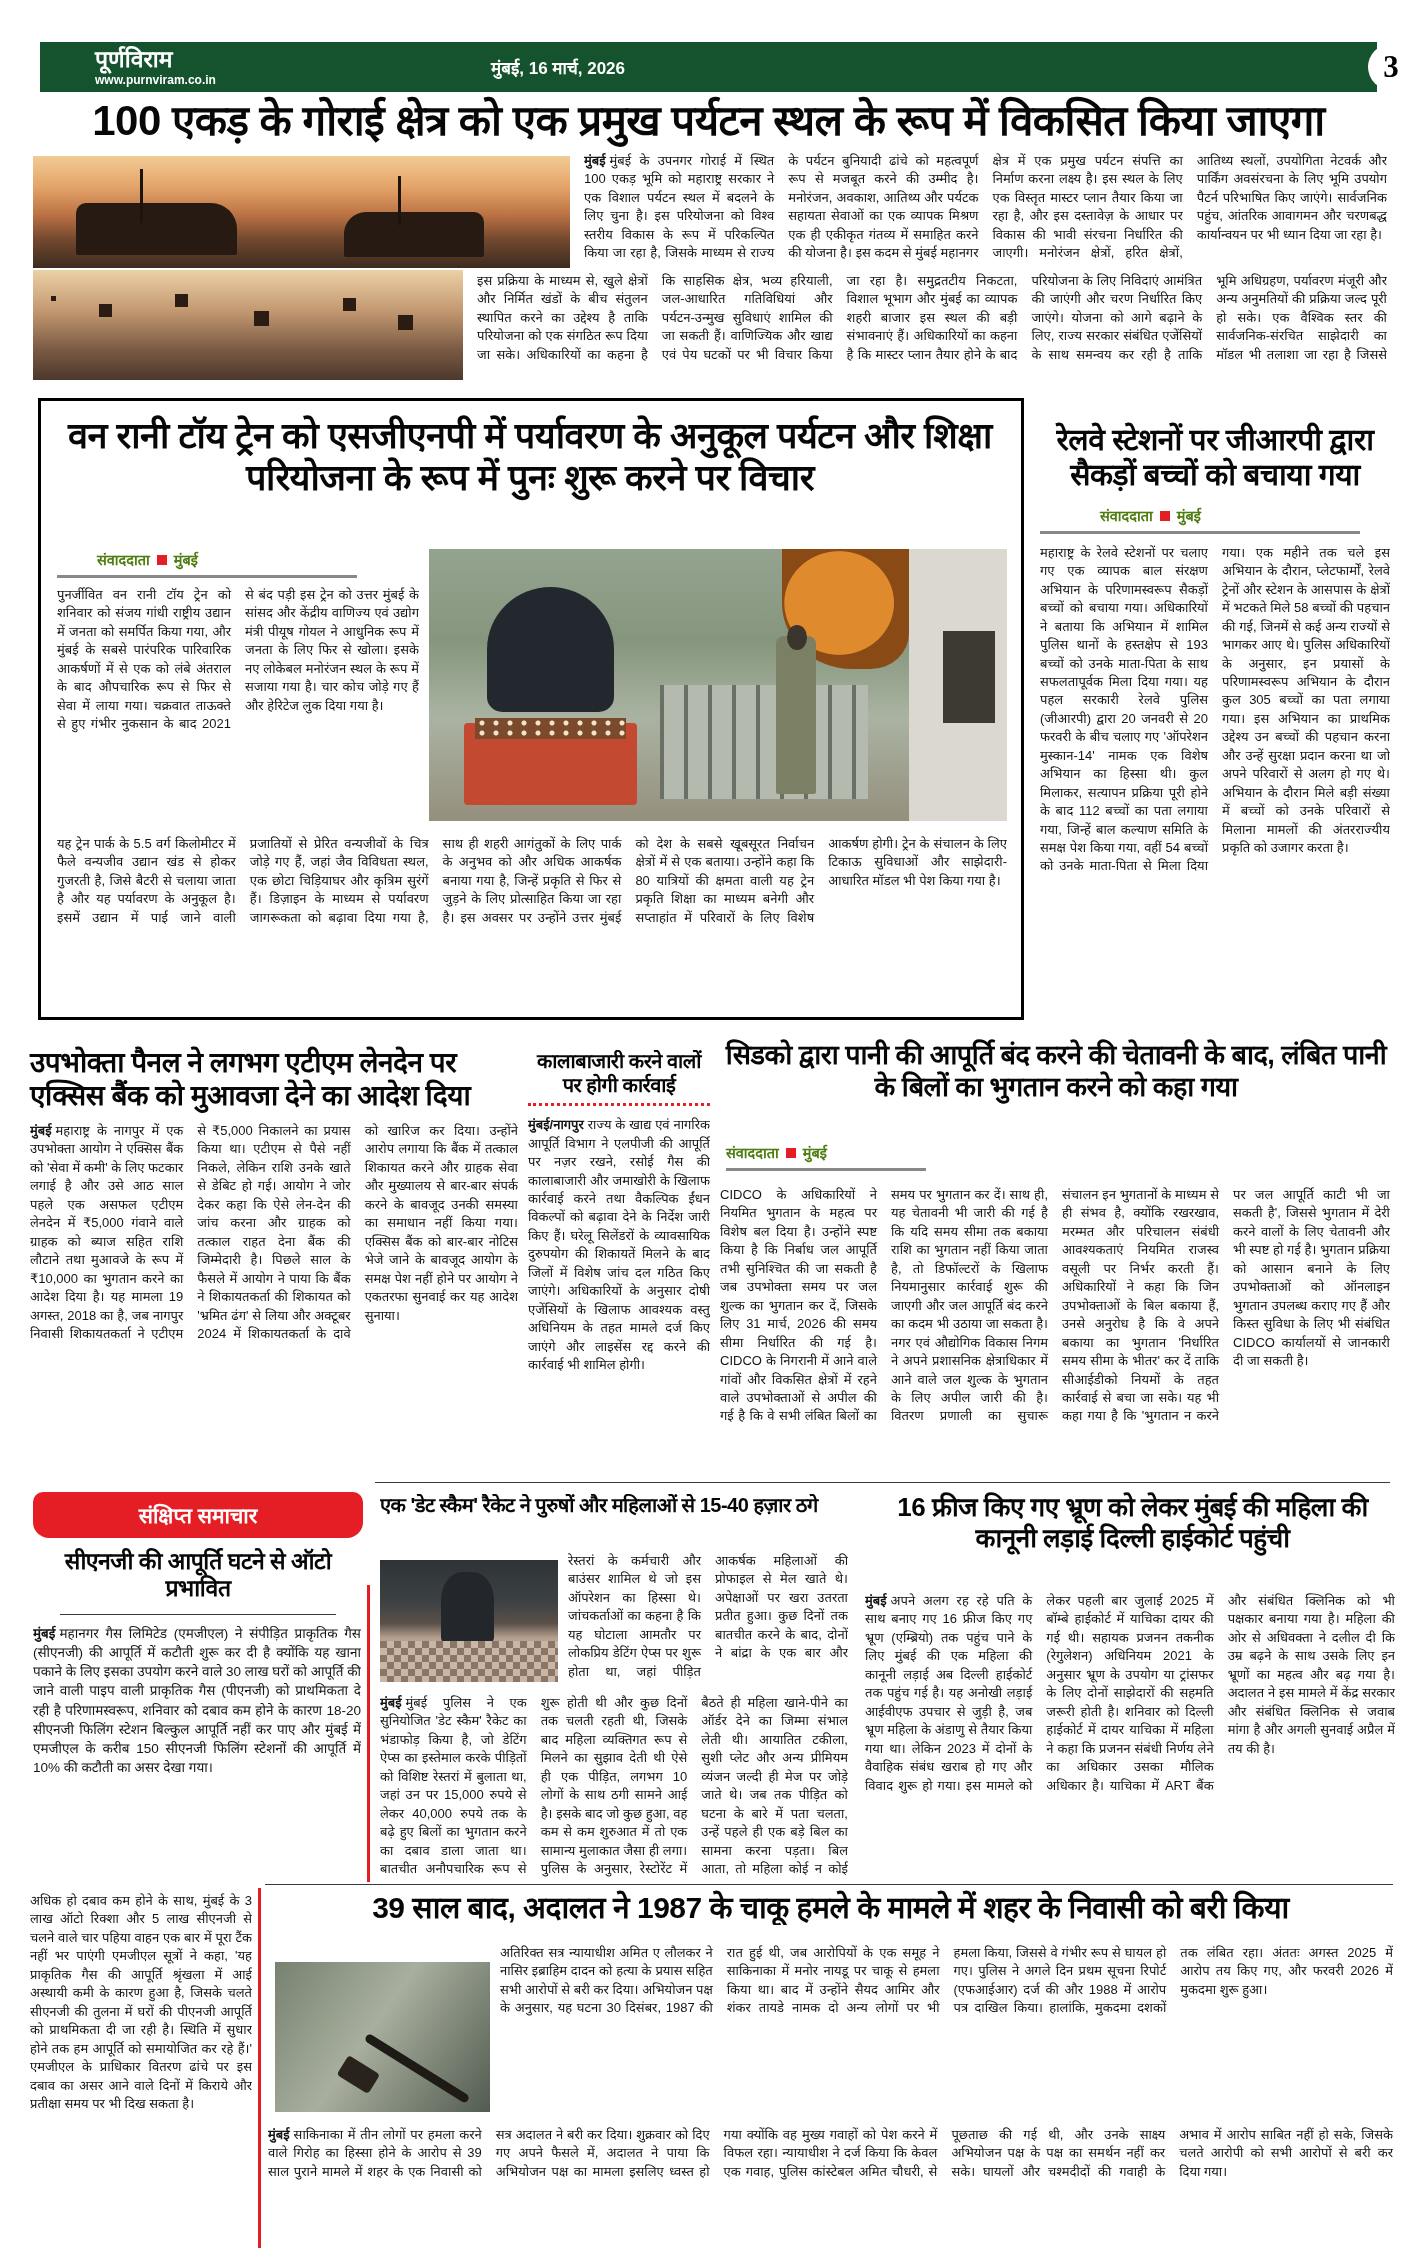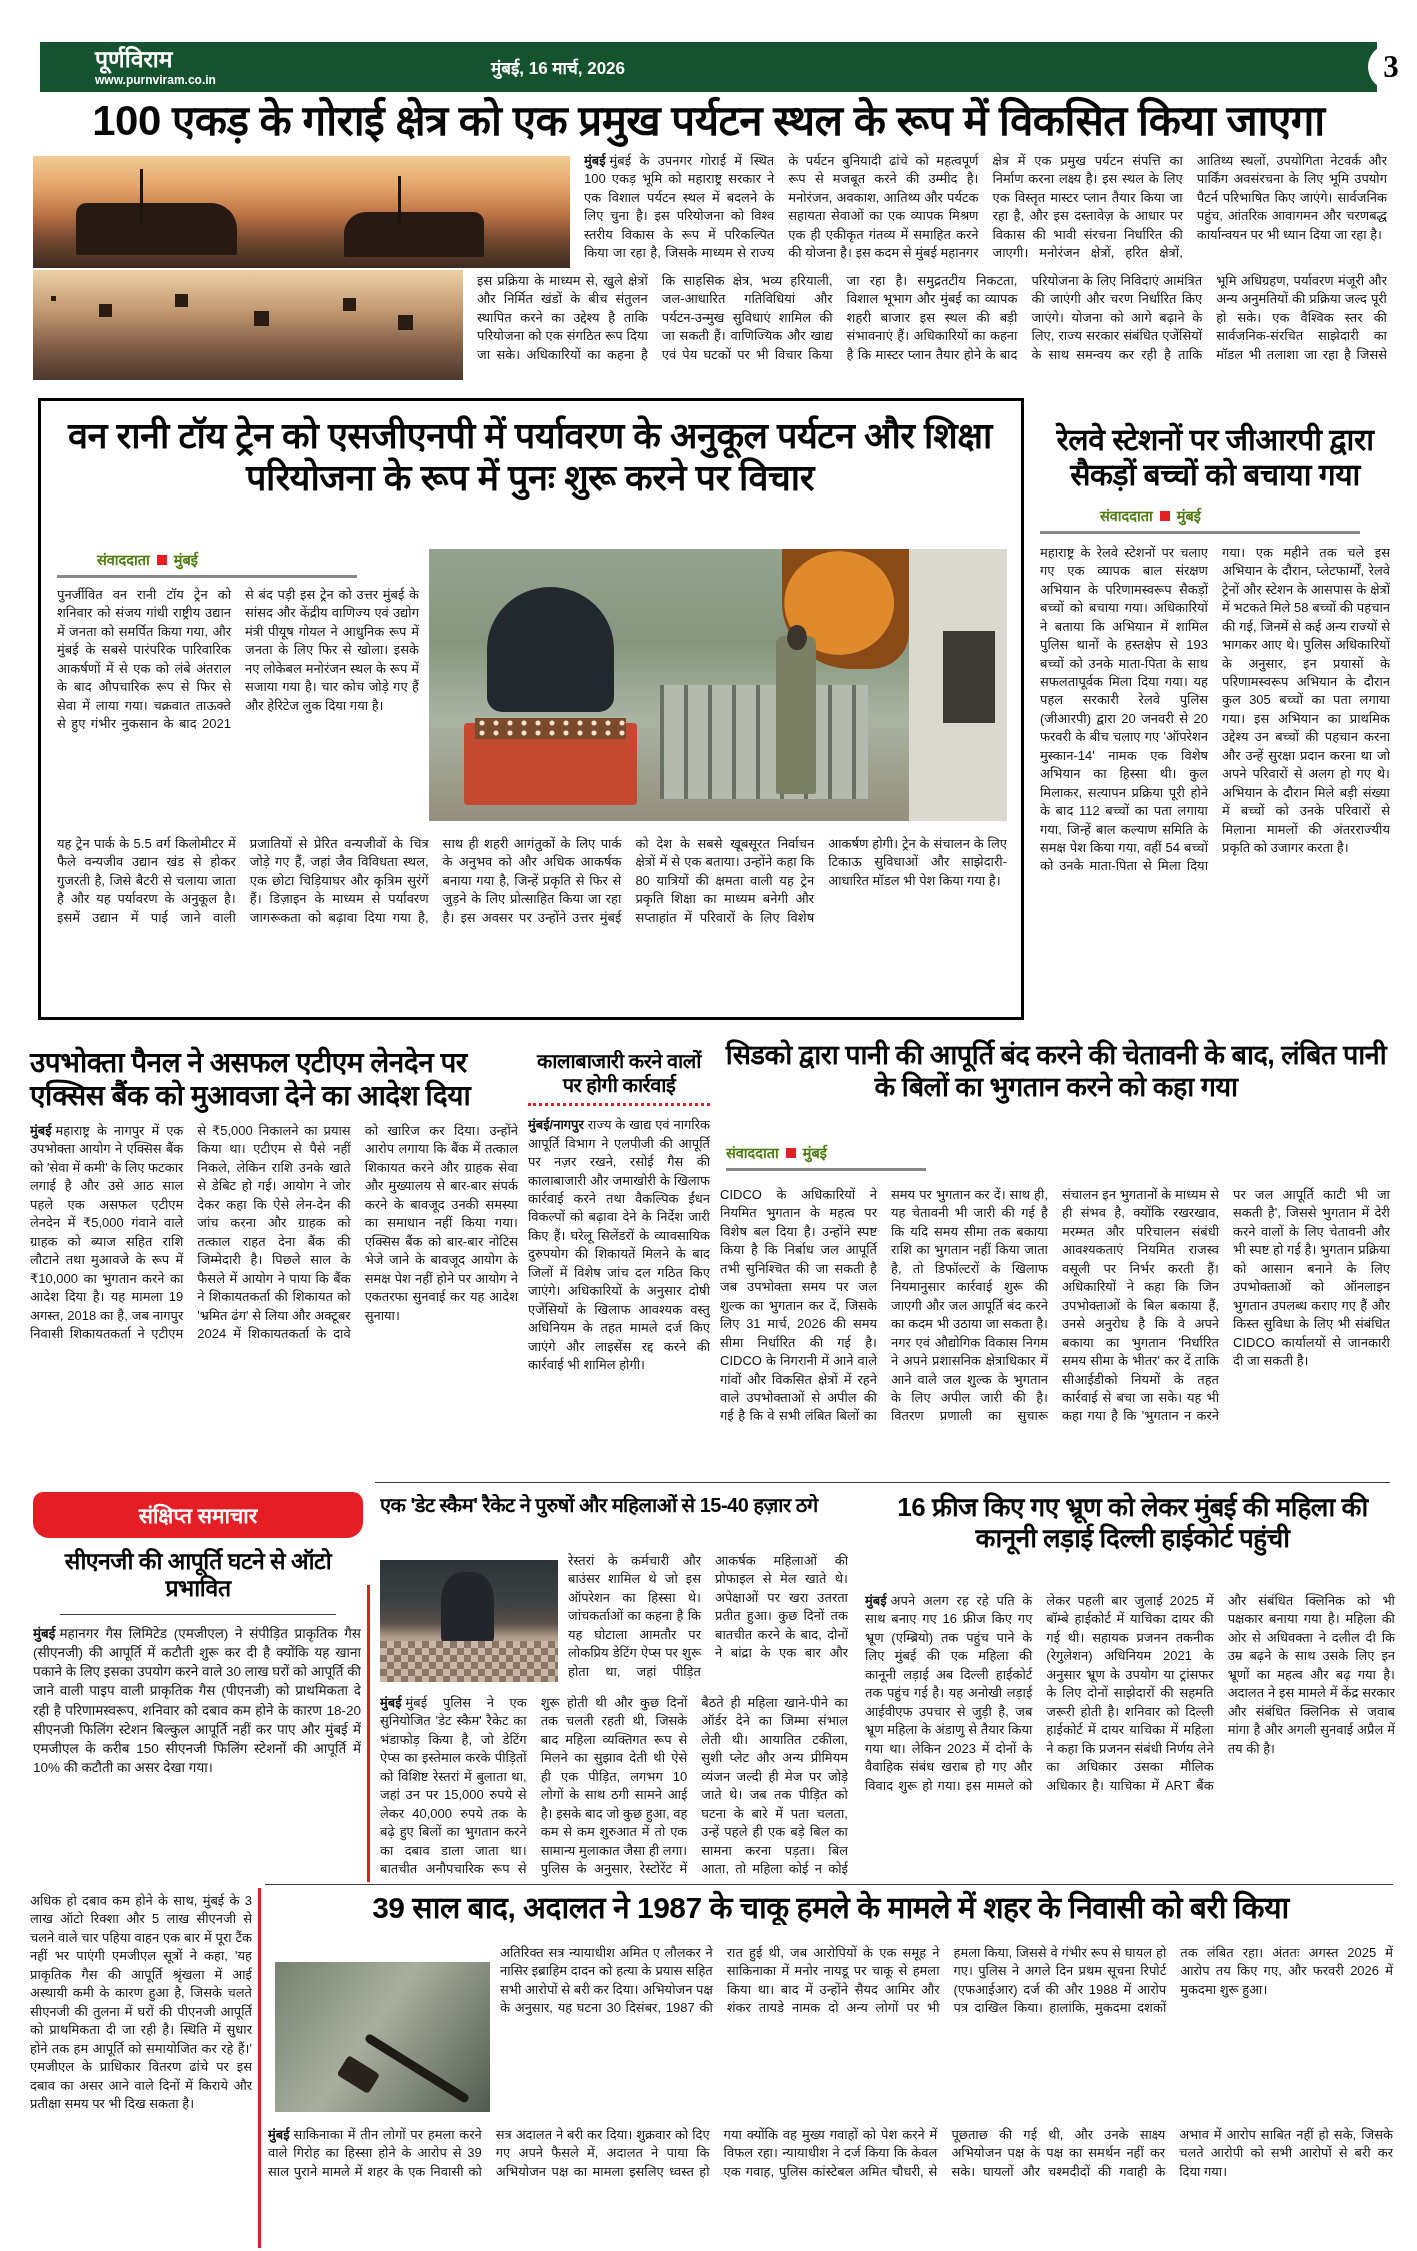--- a/index.html
+++ b/index.html
@@ -118,21 +118,21 @@
 
   <div class="abs" style="left:1040px;top:402px;width:350px;height:612px;overflow:hidden;margin-top:20px;">
     <div class="hl h-lg">रेलवे स्टेशनों पर जीआरपी द्वारा सैकड़ों बच्चों को बचाया गया</div>
     <div class="byline" style="margin-top:12px;padding-left:60px;">
       <span>संवाददाता</span><span class="sq"></span><span>मुंबई</span>
     </div>
     <div class="byrule" style="width:320px;"></div>
     <div class="body cols2" style="margin-top:10px;height:468px;">महाराष्ट्र के रेलवे स्टेशनों पर चलाए गए एक व्यापक बाल संरक्षण अभियान के परिणामस्वरूप सैकड़ों बच्चों को बचाया गया। अधिकारियों ने बताया कि अभियान में शामिल पुलिस थानों के हस्तक्षेप से 193 बच्चों को उनके माता-पिता के साथ सफलतापूर्वक मिला दिया गया। यह पहल सरकारी रेलवे पुलिस (जीआरपी) द्वारा 20 जनवरी से 20 फरवरी के बीच चलाए गए 'ऑपरेशन मुस्कान-14' नामक एक विशेष अभियान का हिस्सा थी। कुल मिलाकर, सत्यापन प्रक्रिया पूरी होने के बाद 112 बच्चों का पता लगाया गया, जिन्हें बाल कल्याण समिति के समक्ष पेश किया गया, वहीं 54 बच्चों को उनके माता-पिता से मिला दिया गया। एक महीने तक चले इस अभियान के दौरान, प्लेटफार्मों, रेलवे ट्रेनों और स्टेशन के आसपास के क्षेत्रों में भटकते मिले 58 बच्चों की पहचान की गई, जिनमें से कई अन्य राज्यों से भागकर आए थे। पुलिस अधिकारियों के अनुसार, इन प्रयासों के परिणामस्वरूप अभियान के दौरान कुल 305 बच्चों का पता लगाया गया। इस अभियान का प्राथमिक उद्देश्य उन बच्चों की पहचान करना और उन्हें सुरक्षा प्रदान करना था जो अपने परिवारों से अलग हो गए थे। अभियान के दौरान मिले बड़ी संख्या में बच्चों को उनके परिवारों से मिलाना मामलों की अंतरराज्यीय प्रकृति को उजागर करता है।</div>
   </div>
 
-  <div class="abs hl h-md" style="left:30px;top:1046px;width:490px;">उपभोक्ता पैनल ने असफल एटीएम लेनदेन पर एक्सिस बैंक को मुआवजा देने का आदेश दिया</div>
+  <div class="abs hl h-md" style="left:30px;top:1046px;width:490px;">उपभोक्ता पैनल ने लगभग एटीएम लेनदेन पर एक्सिस बैंक को मुआवजा देने का आदेश दिया</div>
   <div class="abs body cols3" style="left:30px;top:1122px;width:488px;height:358px;">
     <b class="dl">मुंबई</b><span>महाराष्ट्र के नागपुर में एक उपभोक्ता आयोग ने एक्सिस बैंक को 'सेवा में कमी' के लिए फटकार लगाई है और उसे आठ साल पहले एक असफल एटीएम लेनदेन में ₹5,000 गंवाने वाले ग्राहक को ब्याज सहित राशि लौटाने तथा मुआवजे के रूप में ₹10,000 का भुगतान करने का आदेश दिया है। यह मामला 19 अगस्त, 2018 का है, जब नागपुर निवासी शिकायतकर्ता ने एटीएम से ₹5,000 निकालने का प्रयास किया था। एटीएम से पैसे नहीं निकले, लेकिन राशि उनके खाते से डेबिट हो गई। आयोग ने जोर देकर कहा कि ऐसे लेन-देन की जांच करना और ग्राहक को तत्काल राहत देना बैंक की जिम्मेदारी है। पिछले साल के फैसले में आयोग ने पाया कि बैंक ने शिकायतकर्ता की शिकायत को 'भ्रमित ढंग' से लिया और अक्टूबर 2024 में शिकायतकर्ता के दावे को खारिज कर दिया। उन्होंने आरोप लगाया कि बैंक में तत्काल शिकायत करने और ग्राहक सेवा और मुख्यालय से बार-बार संपर्क करने के बावजूद उनकी समस्या का समाधान नहीं किया गया। एक्सिस बैंक को बार-बार नोटिस भेजे जाने के बावजूद आयोग के समक्ष पेश नहीं होने पर आयोग ने एकतरफा सुनवाई कर यह आदेश सुनाया।</span>
   </div>
 
   <div class="abs" style="left:528px;top:1050px;width:182px;height:430px;overflow:hidden;">
     <div class="hl h-sm">कालाबाजारी करने वालों पर होगी कार्रवाई</div>
     <div class="dotted-red" style="margin-top:6px;"></div>
     <div class="body" style="margin-top:10px;height:350px;">
       <b class="dl">मुंबई/नागपुर</b><span>राज्य के खाद्य एवं नागरिक आपूर्ति विभाग ने एलपीजी की आपूर्ति पर नज़र रखने, रसोई गैस की कालाबाजारी और जमाखोरी के खिलाफ कार्रवाई करने तथा वैकल्पिक ईंधन विकल्पों को बढ़ावा देने के निर्देश जारी किए हैं। घरेलू सिलेंडरों के व्यावसायिक दुरुपयोग की शिकायतें मिलने के बाद जिलों में विशेष जांच दल गठित किए जाएंगे। अधिकारियों के अनुसार दोषी एजेंसियों के खिलाफ आवश्यक वस्तु अधिनियम के तहत मामले दर्ज किए जाएंगे और लाइसेंस रद्द करने की कार्रवाई भी शामिल होगी।</span>
     </div>

